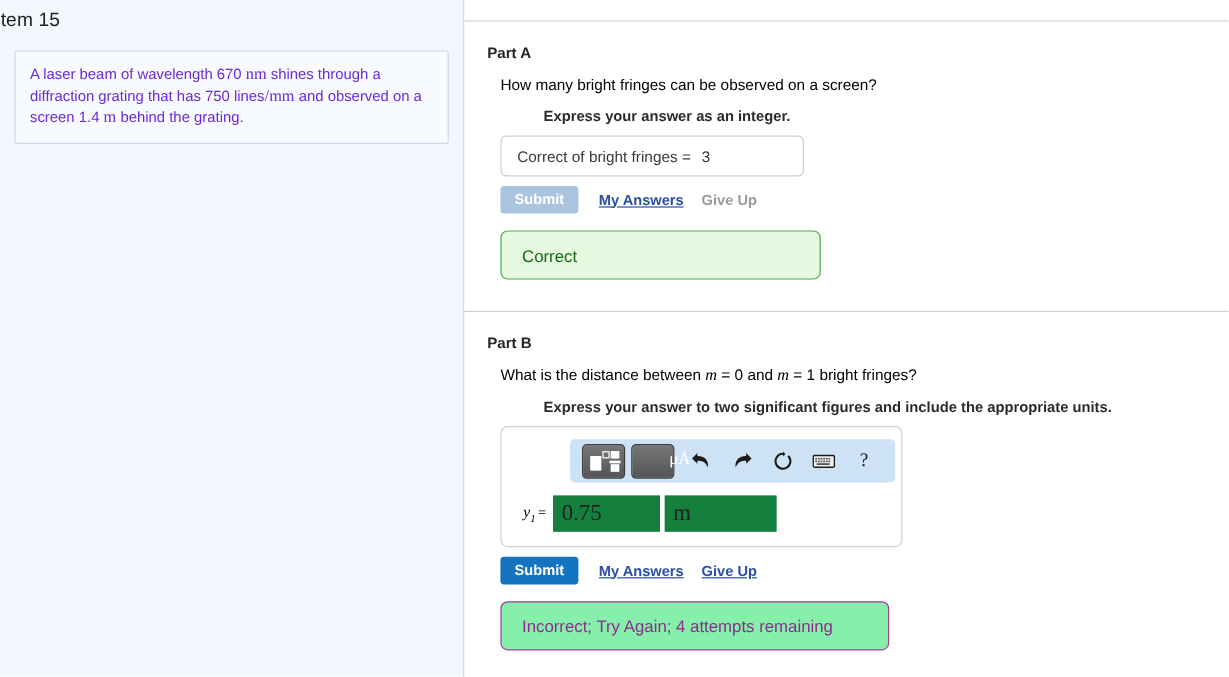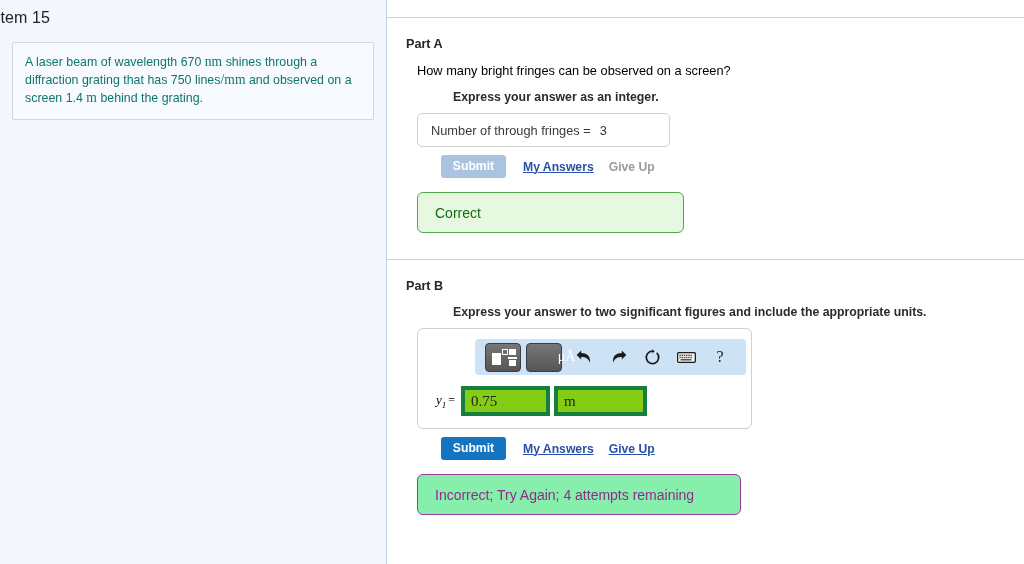--- a/index.html
+++ b/index.html
@@ -41,21 +41,21 @@
     letter-spacing: 0.1px;
   }
   #problem-statement {
     margin: 14px 12px 0 12px;
     background: #f7fafe;
     border: 1px solid #ccd9e8;
     border-radius: 2px;
     padding: 10px 12px 12px 12px;
     font-size: 12.4px;
     line-height: 17px;
-    color: #0f766e;
+    color: #6d28d9;
   }
   .mathser {
     font-family: "Liberation Serif", serif;
     font-size: 13.6px;
   }
   .mathital {
     font-family: "Liberation Serif", serif;
     font-style: italic;
     font-size: 13.6px;
   }
@@ -120,21 +120,20 @@
     color: #3a3a3a;
   }
   .answer-box-a .val { margin-left: 9px; color: #333; }
 
   
   .action-row {
     display: flex;
     align-items: center;
     margin-top: 8px;
     gap: 0;
-    margin-left: 24px;
   }
   .btn-submit {
     font-family: "Liberation Sans", sans-serif;
     font-size: 12.2px;
     font-weight: bold;
     color: #ffffff;
     border: none;
     border-radius: 3px;
     padding: 4px 0 5px 0;
     width: 65px;
@@ -285,26 +284,26 @@
     font-size: 9px;
     font-style: italic;
   }
   .var-eq {
     font-family: "Liberation Serif", serif;
     font-style: normal;
     font-size: 12px;
     margin-left: 2px;
   }
   .inp {
-    border: 4px solid #15803d;
-    background: #84cc16;
+    border: 1px solid #15803d;
+    background: #15803d;
     height: 30px;
     box-sizing: border-box;
     font-family: "Liberation Serif", serif;
-    font-size: 15px;
+    font-size: 19px;
     color: #222;
     padding: 0 6px;
     outline: none;
   }
   .inp.value-field { width: 89px; }
   .inp.unit-field { width: 93px; margin-left: 4px; }
 </style>
 </head>
 <body>
 
@@ -329,40 +328,47 @@
 
     <hr class="part-rule rule-top">
     <div class="part-block">
       <div class="part-heading">Part A</div>
 
       <div class="part-body">
         <div class="question-text">How many bright fringes can be observed on a screen?</div>
         <div class="instruction-text">Express your answer as an integer.</div>
 
         <div class="answer-box-a">
-          <span>Number of through fringes  =</span>
+          <span>Correct of bright fringes  =</span>
           <span class="val">3</span>
         </div>
 
         <div class="action-row">
           <div class="btn-submit disabled">Submit</div>
           <div class="link-myanswers">My Answers</div>
           <div class="link-giveup muted">Give Up</div>
         </div>
 
         <div class="feedback correct">Correct</div>
       </div>
     </div>
 
     <div style="height:26px"></div>
     <hr class="part-rule">
     <div class="part-block">
       <div class="part-heading">Part B</div>
 
       <div class="part-body">
+        <div class="question-text">
+          <span>What is the distance between</span>
+          <span class="mathital">m</span>
+          <span>= 0 and</span>
+          <span class="mathital">m</span>
+          <span>= 1 bright fringes?</span>
+        </div>
         <div class="instruction-text">Express your answer to two significant figures and include the appropriate units.</div>
 
         <div class="answer-widget">
 
           <div class="widget-toolbar">
 
             <div class="tb-btn first">
               <span class="tb-icon-template">
                 <i class="big"></i>
                   <i class="sm"></i>

